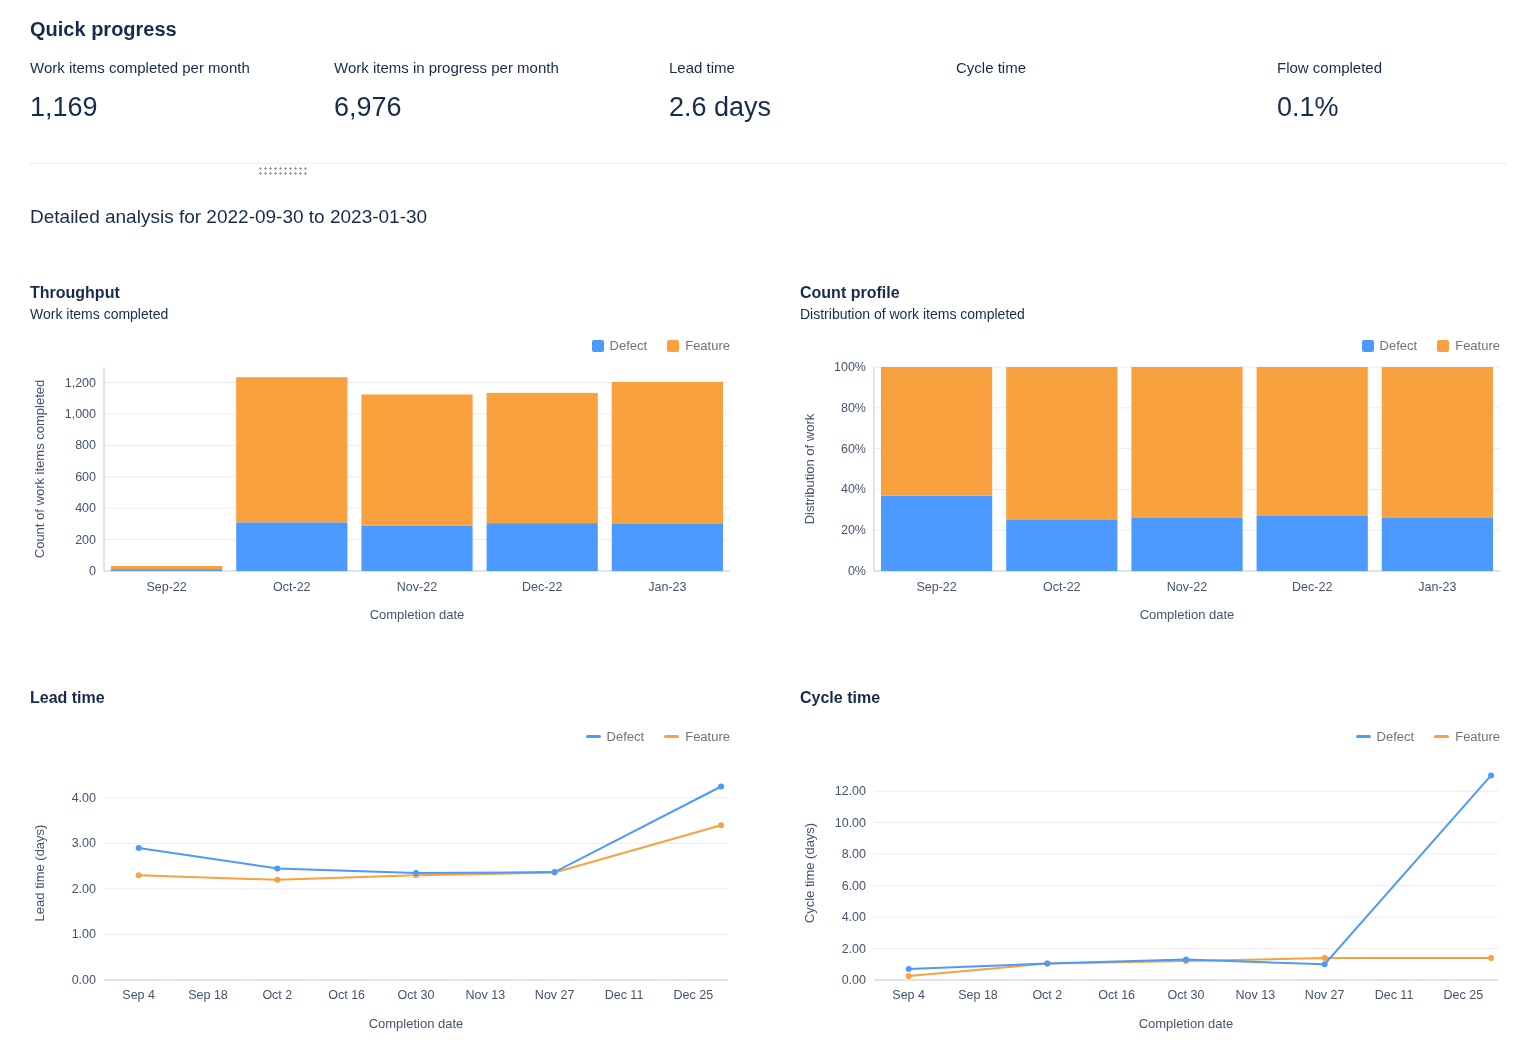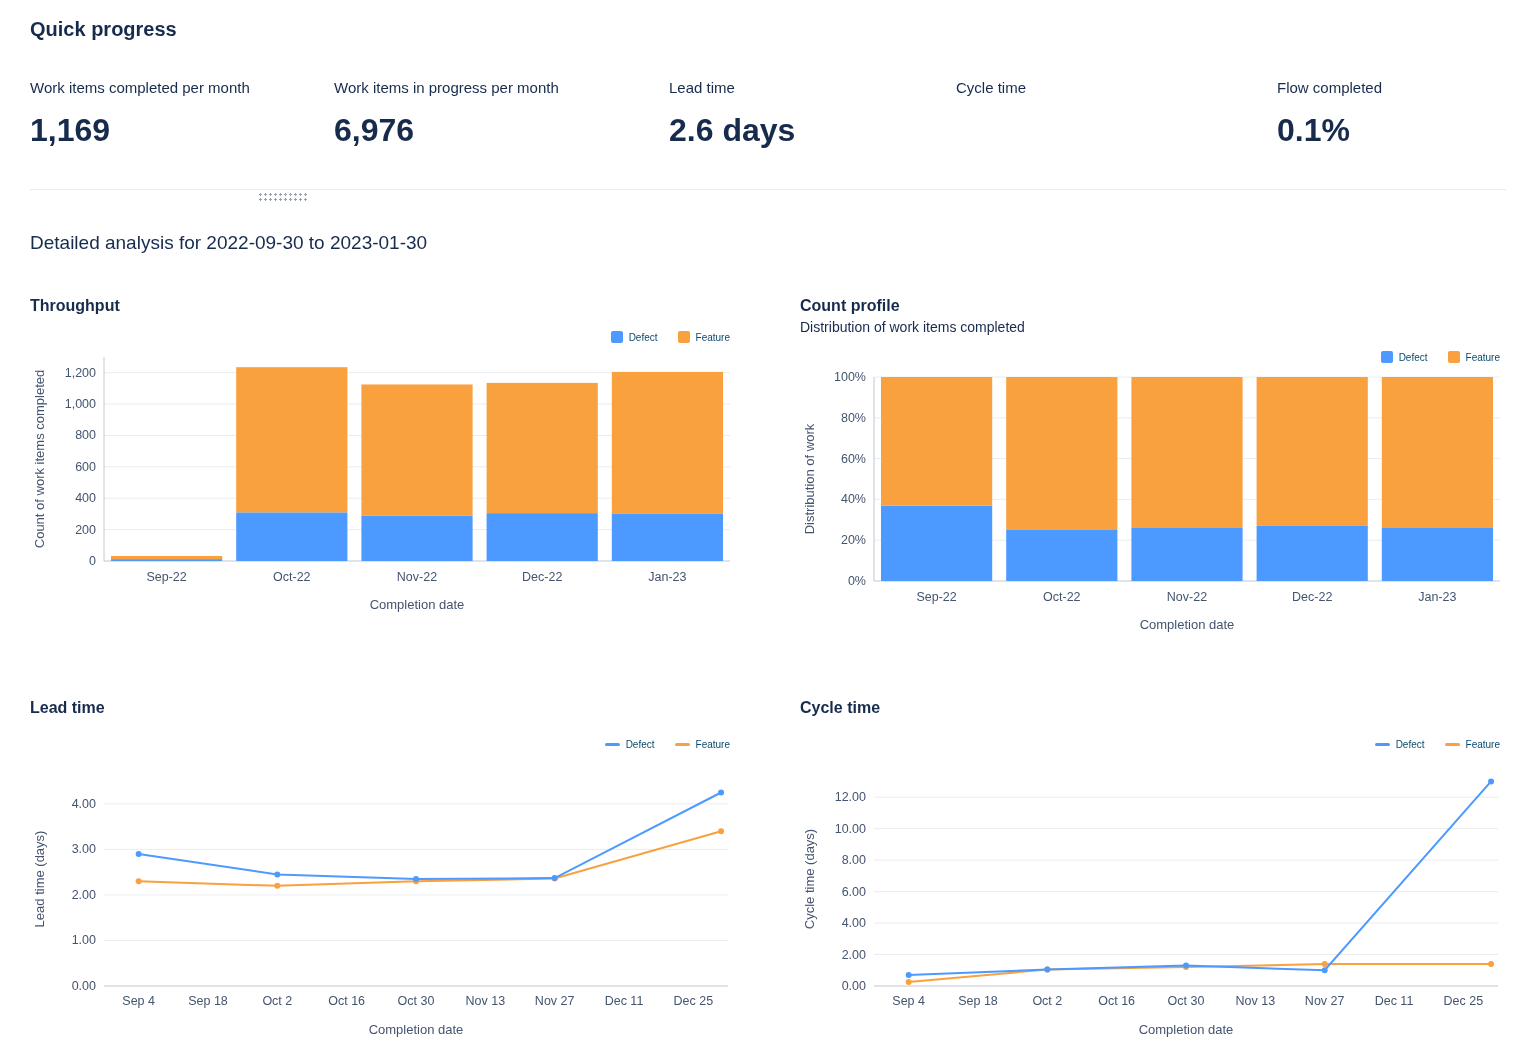--- a/index.html
+++ b/index.html
@@ -9,48 +9,48 @@
     font-family:"Liberation Sans","DejaVu Sans",sans-serif;
     color:#172B4D;
   }
   .page { padding:18px 30px 0 30px; }
 
   .overview-title { font-size:20px; font-weight:600; color:#172B4D; }
 
   .kpi-row {
     display:grid;
     grid-template-columns:304px 335px 287px 321px 1fr;
-    margin-top:38px;
+    margin-top:18px;
   }
   .kpi-label { font-size:15px; color:#172B4D; }
-  .kpi-value { font-size:32px; font-weight:700; margin-top:16px; color:#172B4D; }
+  .kpi-value { font-size:27px; font-weight:400; margin-top:16px; color:#172B4D; }
 
   .divider { position:relative; border-top:1px solid #EBECF0; margin-top:40px; }
   .drag-handle {
     position:absolute; left:228px; top:2px; width:50px; height:11px;
     background-image:radial-gradient(circle,#98A1B0 1px,transparent 1.3px);
     background-size:5px 5px;
     cursor:row-resize;
   }
 
   .detail-title { font-size:19px; font-weight:500; margin-top:42px; color:#172B4D; }
 
   .charts-grid {
     display:grid;
     grid-template-columns:706px 706px;
     column-gap:64px;
     row-gap:58px;
-    margin-top:43px;
+    margin-top:56px;
   }
   .chart-title { font-size:16px; font-weight:600; color:#172B4D; }
   .chart-subtitle { font-size:14px; font-weight:400; margin-top:4px; color:#172B4D; }
 
   .legend {
     display:flex; justify-content:flex-end; align-items:center;
-    gap:20px; margin:16px 6px 6px 0; font-size:10px; color:#0c4a6e;
+    gap:20px; margin:16px 6px 6px 0; font-size:13px; color:#737373;
   }
   .chart-card.line .legend { margin-top:22px; }
   .legend-item { display:inline-flex; align-items:center; gap:6px; cursor:pointer; }
   .swatch-sq { width:12px; height:12px; border-radius:2px; display:inline-block; }
   .swatch-line { width:15px; height:3px; border-radius:1.5px; display:inline-block; }
 
   .chart-body svg text { font-family:"Liberation Sans","DejaVu Sans",sans-serif; }
   .tick { font-size:12.5px; fill:#44546F; }
   .axis-title { font-size:13px; fill:#44546F; }
 </style>
@@ -86,20 +86,21 @@
   <div class="divider">
     <div class="drag-handle"></div>
   </div>
 
   <h2 class="detail-title">Detailed analysis for 2022-09-30 to 2023-01-30</h2>
 
   <div class="charts-grid">
 
     <div class="chart-card">
       <h3 class="chart-title">Throughput</h3>
+      <p class="chart-subtitle">Work items completed</p>
       <div class="chart-body"><div class="legend">
             <span class="legend-item">
               <span class="swatch-sq" style="background: rgb(76, 154, 255);"></span>
               <span>Defect</span>
             </span>
             <span class="legend-item">
               <span class="swatch-sq" style="background: rgb(249, 160, 63);"></span>
               <span>Feature</span>
             </span>
           </div><svg width="706" height="268">

